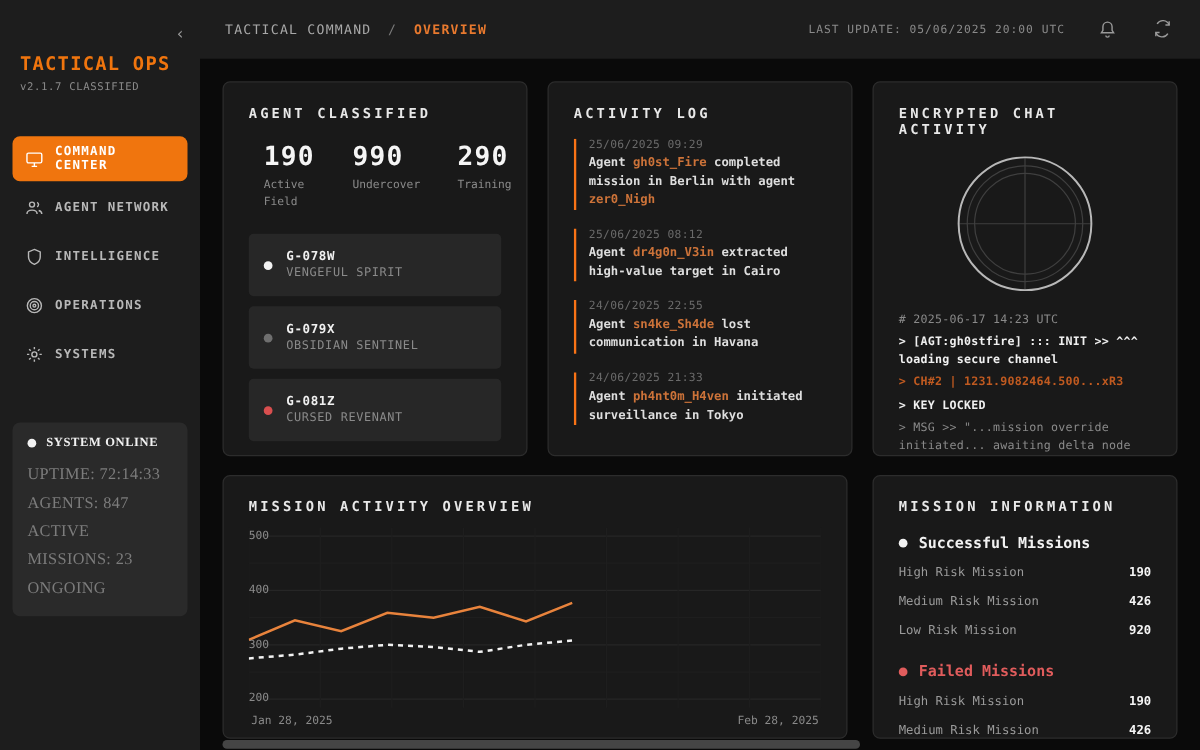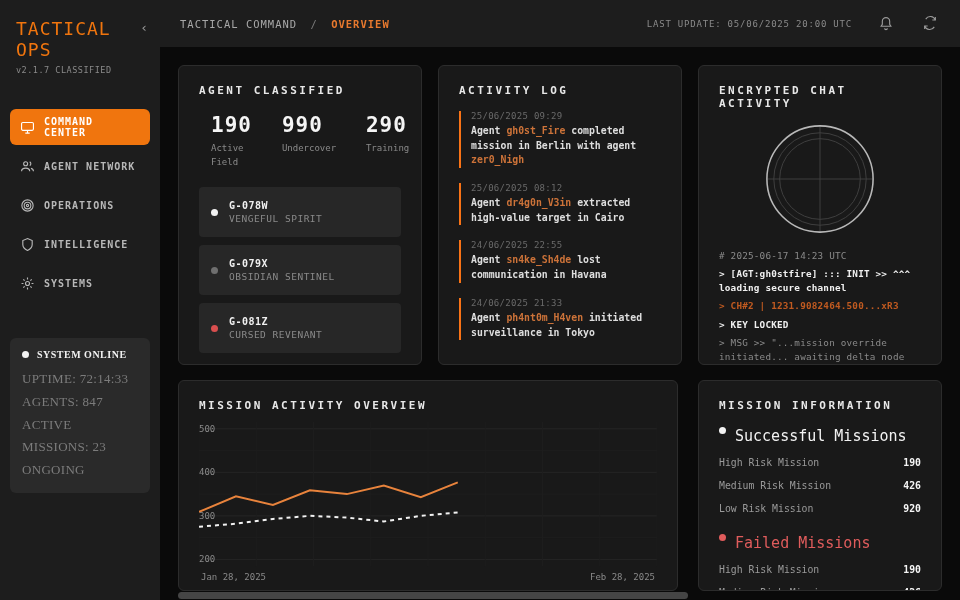--- a/index.html
+++ b/index.html
@@ -4,21 +4,21 @@
 <style>
   * { margin:0; padding:0; box-sizing:border-box; }
   html,body { width:960px; height:600px; overflow:hidden; }
   body {
     font-family:"DejaVu Sans Mono","Liberation Mono",monospace;
     background:#0a0a0a; color:#e8e8e8; display:flex; position:relative;
   }
   
   .sidebar { width:160px; background:#1d1d1d; flex:0 0 160px; padding:14px 10px; display:flex; flex-direction:column; }
   .brand { position:relative; padding:4px 4px 0 6px; }
-  .brand-title { color:#f0750e; font-weight:normal; font-size:18px; letter-spacing:1px; }
+  .brand-title { color:#f0750e; font-weight:bold; font-size:15px; letter-spacing:1px;margin-top:24px; }
   .brand-sub { color:#8a8a8a; font-size:8.5px; margin-top:5px; letter-spacing:.5px; }
   .collapse { position:absolute; right:2px; top:6px; color:#9a9a9a; font-size:13px; cursor:pointer; }
   .nav { margin-top:34px; }
   .nav-item { display:flex; align-items:center; gap:9px; height:36px; padding:0 10px; margin-bottom:3px;
     color:#b8b8b8; font-size:10px; font-weight:bold; letter-spacing:1px; border-radius:6px; cursor:pointer; }
   .nav-item svg { width:15px; height:15px; stroke:#b8b8b8; fill:none; stroke-width:1.8; flex:0 0 15px; }
   .nav-item.active { background:#f0750e; color:#ffffff; }
   .nav-item.active svg { stroke:#ffffff; }
   .sys-box { margin-top:34px; background:#2a2a2a; border-radius:6px; padding:11px 12px;font-family:Liberation Serif, serif; }
   .sys-head { display:flex; align-items:center; gap:8px; font-size:10px; font-weight:bold; color:#f2f2f2; letter-spacing:.5px; }
@@ -60,21 +60,21 @@
   .t-dim { color:#8a8a8a; }
   .t-bright { color:#f0f0f0; font-weight:bold; }
   .t-accent { color:#c05a20; font-weight:bold; }
   
   .chart-card { padding-bottom:10px; }
   .chart-wrap { flex:1; position:relative; margin-top:10px; }
   .chart-wrap svg { width:100%; height:100%; display:block; }
   .ylab { position:absolute; left:0; transform:translateY(-50%); font-size:9px; color:#8a8a8a; }
   .xlabels { display:flex; justify-content:space-between; font-size:9px; color:#8a8a8a; padding:4px 2px 0; }
   
-  .mi-group-head { display:flex; gap:9px; font-size:15px; font-weight:normal; margin-top:15px; }
+  .mi-group-head { display:flex; align-items:center; gap:9px; font-size:12px; font-weight:bold; margin-top:15px; }
   .mi-row { display:flex; justify-content:space-between; margin-top:12px; font-size:9.8px; }
   .mi-lbl { color:#9a9a9a; }
   .mi-val { color:#f5f5f5; font-weight:bold; }
   
   .hscroll { position:absolute; left:178px; bottom:1px; width:510px; height:7px; background:#454545; border-radius:4px; }
 </style>
 </head>
 <body>
 
 <aside class="sidebar">
@@ -94,31 +94,31 @@
     <div class="nav-item">
       <svg viewBox="0 0 24 24">
           <circle cx="9" cy="7.5" r="3.2"></circle>
           <path d="M2.5 19.5c0-3.2 2.9-5 6.5-5s6.5 1.8 6.5 5"></path>
           <path d="M15.5 4.6a3.2 3.2 0 0 1 0 5.8M17.5 15c2.4.6 4 2.1 4 4.5"></path>
         </svg>
       <span>AGENT NETWORK</span>
     </div>
     <div class="nav-item">
       <svg viewBox="0 0 24 24">
+          <path d="M12 2.5l7.5 3.2V12c0 4.7-3.2 7.6-7.5 9.5C7.7 19.6 4.5 16.7 4.5 12V5.7z"></path>
+        </svg>
+      <span>INTELLIGENCE</span>
+    </div>
+    <div class="nav-item">
+      <svg viewBox="0 0 24 24">
           <circle cx="12" cy="12" r="9"></circle>
           <circle cx="12" cy="12" r="5.3"></circle>
           <circle cx="12" cy="12" r="1.8"></circle>
         </svg>
       <span>OPERATIONS</span>
-    </div>
-    <div class="nav-item">
-      <svg viewBox="0 0 24 24">
-          <path d="M12 2.5l7.5 3.2V12c0 4.7-3.2 7.6-7.5 9.5C7.7 19.6 4.5 16.7 4.5 12V5.7z"></path>
-        </svg>
-      <span>INTELLIGENCE</span>
     </div>
     <div class="nav-item">
       <svg viewBox="0 0 24 24">
           <circle cx="12" cy="12" r="3.2"></circle>
           <path d="M12 2.5v3M12 18.5v3M2.5 12h3M18.5 12h3M5.3 5.3l2.1 2.1M16.6 16.6l2.1 2.1M18.7 5.3l-2.1 2.1M7.4 16.6l-2.1 2.1"></path>
         </svg>
       <span>SYSTEMS</span>
     </div>
   </nav>
   <div class="sys-box">

